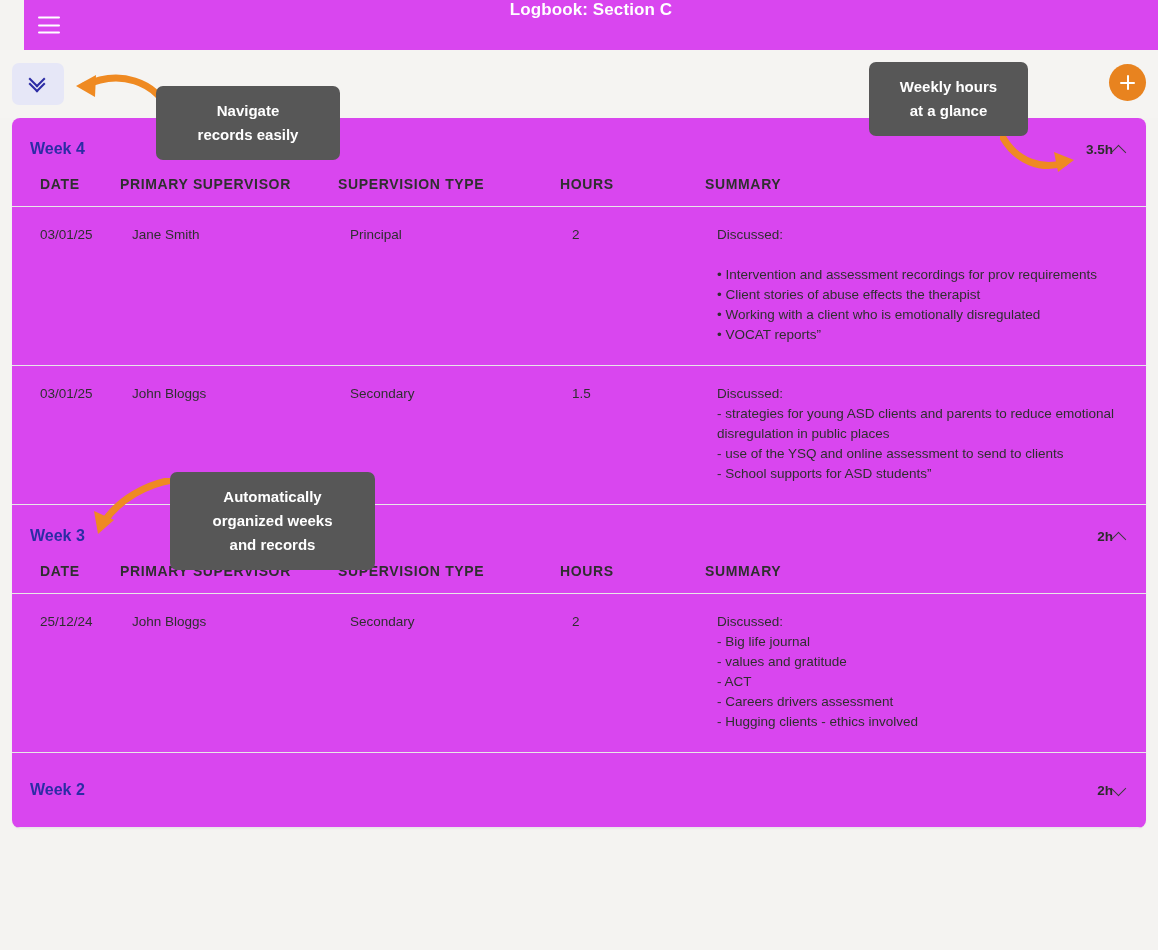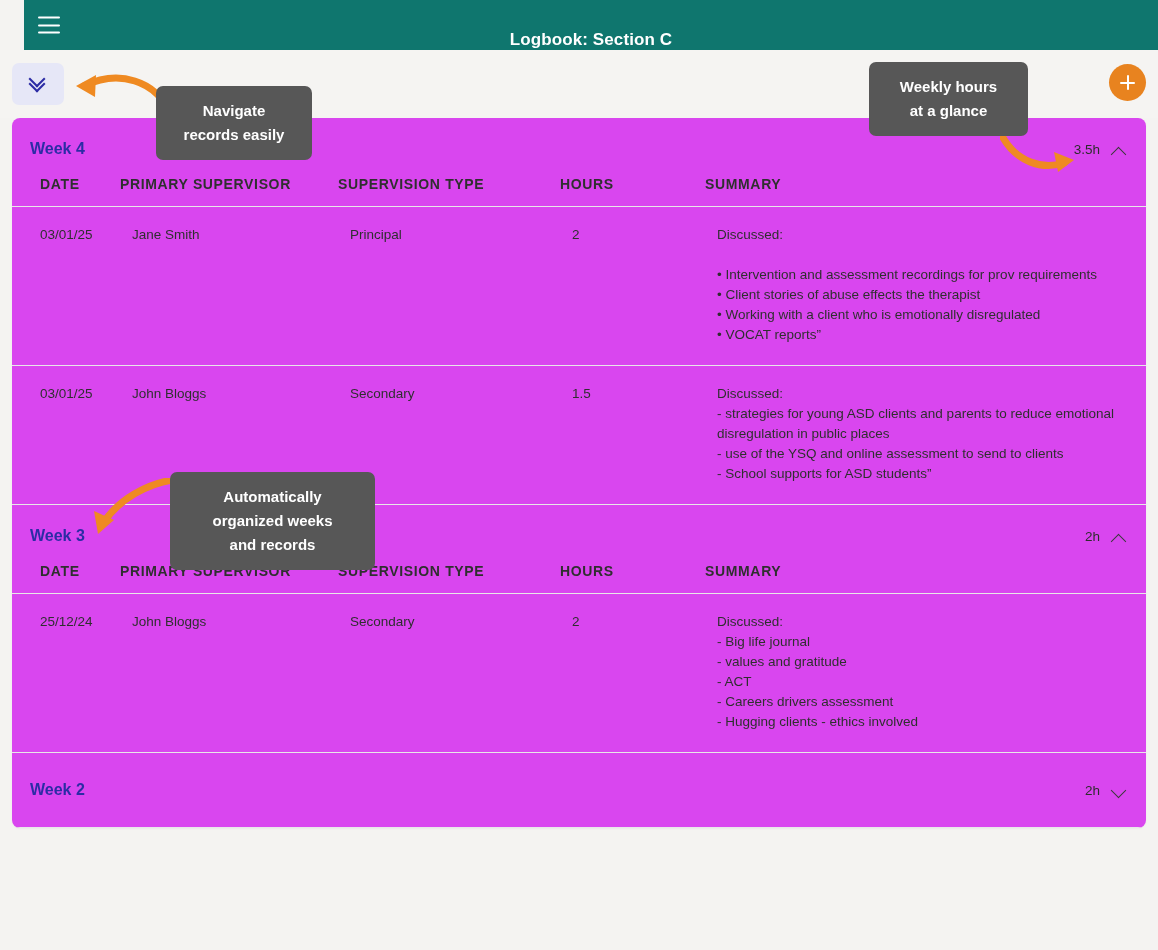--- a/index.html
+++ b/index.html
@@ -13,23 +13,23 @@
   body {
     font-family: "Liberation Sans", sans-serif;
     background: #f4f3f1;
     position: relative;
     -webkit-font-smoothing: antialiased;
   }
 
   
   .appbar {
     height: 50px;
-    background: #0f766e;
-    display: flex;
-    align-items: flex-end;
+    background: #d946ef;
+    display: flex;
+    align-items: flex-start;
     position: relative;
     flex: 0 0 auto;
     margin-left: 24px;
   }
   .hamburger {
     position: absolute;
     left: 14px;
     top: 50%;
     transform: translateY(-50%);
     width: 22px;
@@ -137,22 +137,22 @@
     cursor: pointer;
   }
   .week-header.collapsed { padding: 28px 22px 28px 18px; }
   .week-title {
     color: #2c2ca5;
     font-size: 16px;
     font-weight: bold;
   }
   .week-right {
     display: flex;
-    align-items: flex-end;
-    gap: 13px;
+    align-items: center;
+    font-weight: bold;
   }
   .week-hours {
     color: #2d2d2d;
     font-size: 13.5px;
   }
   .chev {
     width: 11px;
     height: 11px;
     border-right: 1.7px solid #3a3a3a;
     border-bottom: 1.7px solid #3a3a3a;
@@ -205,21 +205,21 @@
     background: #575757;
     color: #ffffff;
     border-radius: 7px;
     font-size: 15px;
     font-weight: bold;
     line-height: 24px;
     text-align: center;
     padding: 13px 15px;
     z-index: 40;
   }
-  #callout-navigate { left: 156px; top: 86px;  width: 156px; text-align: center; }
+  #callout-navigate { left: 156px; top: 86px;  width: 184px; text-align: center; }
   #callout-weekly   { left: 869px; top: 62px;  width: 159px; }
   #callout-organize { left: 170px; top: 472px; width: 205px; }
 
   .arrow-svg {
     position: absolute;
     z-index: 39;
     pointer-events: none;
   }
   #arrow-navigate { left: 62px;  top: 64px;  width: 110px; height: 56px; }
   #arrow-weekly   { left: 1000px; top: 132px; width: 80px;  height: 44px; }

